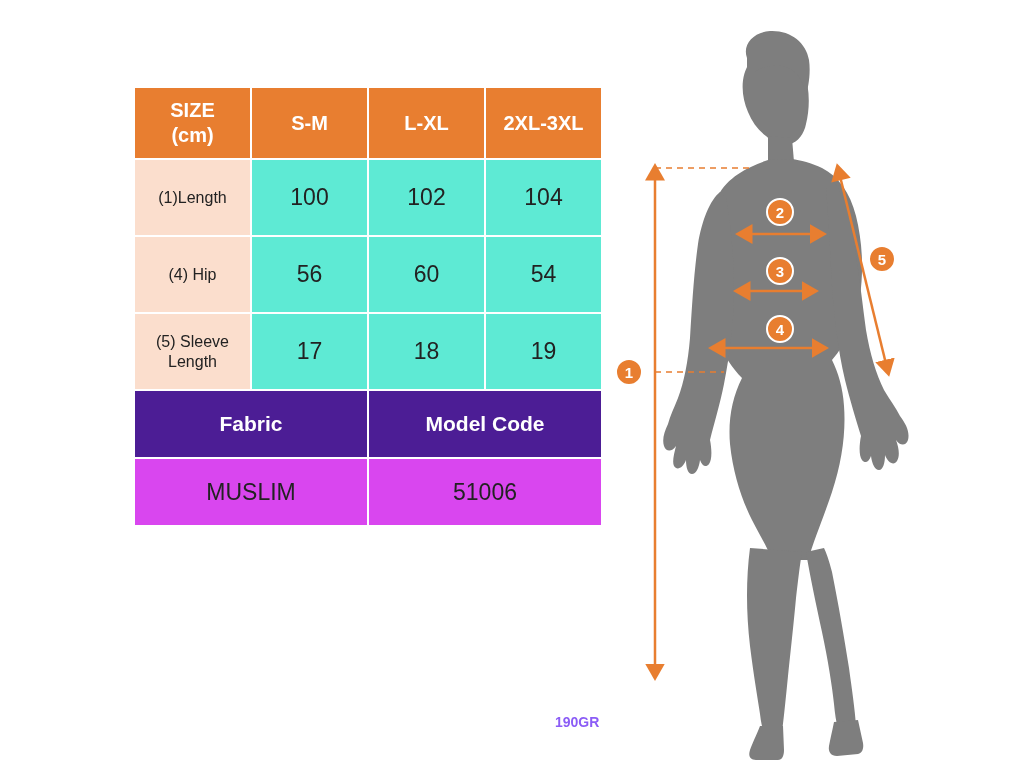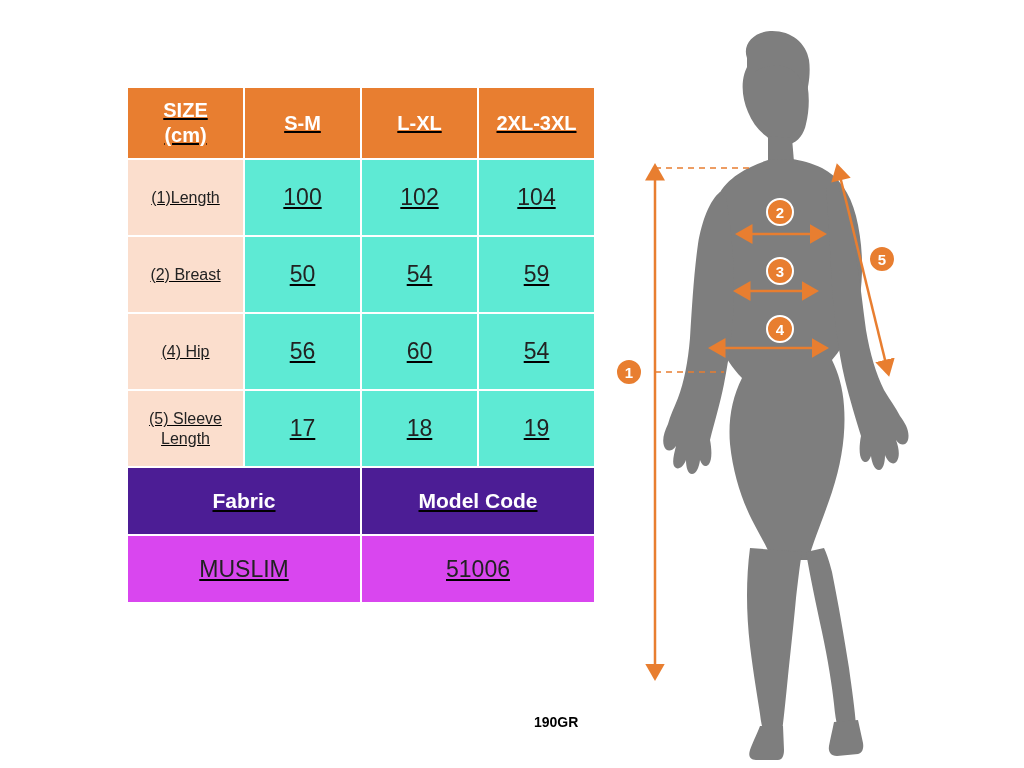--- a/index.html
+++ b/index.html
@@ -11,26 +11,25 @@
     width: 1024px;
     height: 768px;
     position: relative;
     font-family: "Liberation Sans", sans-serif;
     overflow: hidden;
   }
 
   
   #size-chart {
     position: absolute;
-    left: 126px;
+    left: 133px;
     top: 86px;
     width: 470px;
     border-collapse: collapse;
     table-layout: fixed;
-    text-decoration: underline;
   }
   #size-chart td, #size-chart th {
     border: 2px solid #ffffff;
     text-align: center;
     vertical-align: middle;
     padding: 0;
   }
   .hdr {
     background: #e87e30;
     color: #ffffff;
@@ -64,25 +63,25 @@
     height: 66px;
   }
   .footval {
     background: #d946ef;
     color: #222222;
     font-size: 23px;
     height: 66px;
   }
   #weight-note {
     position: absolute;
-    left: 534px;
+    left: 555px;
     top: 714px;
     font-size: 14px;
     font-weight: bold;
-    color: #000000;
+    color: #8b5cf6;
   }
 
   
   #figure-panel {
     position: absolute;
     left: 600px;
     top: 0;
     width: 424px;
     height: 768px;
   }
@@ -125,26 +124,20 @@
       <th class="hdr">2XL-3XL</th>
     </tr>
 
     <tr>
       <td class="rowlabel">(1)Length</td>
       <td class="val">100</td>
       <td class="val">102</td>
       <td class="val">104</td>
     </tr>
 
-    <tr>
-      <td class="rowlabel">(2) Breast</td>
-      <td class="val">50</td>
-      <td class="val">54</td>
-      <td class="val">59</td>
-    </tr>
 
 
     <tr>
       <td class="rowlabel">(4) Hip</td>
       <td class="val">56</td>
       <td class="val">60</td>
       <td class="val">54</td>
     </tr>
 
     <tr>

